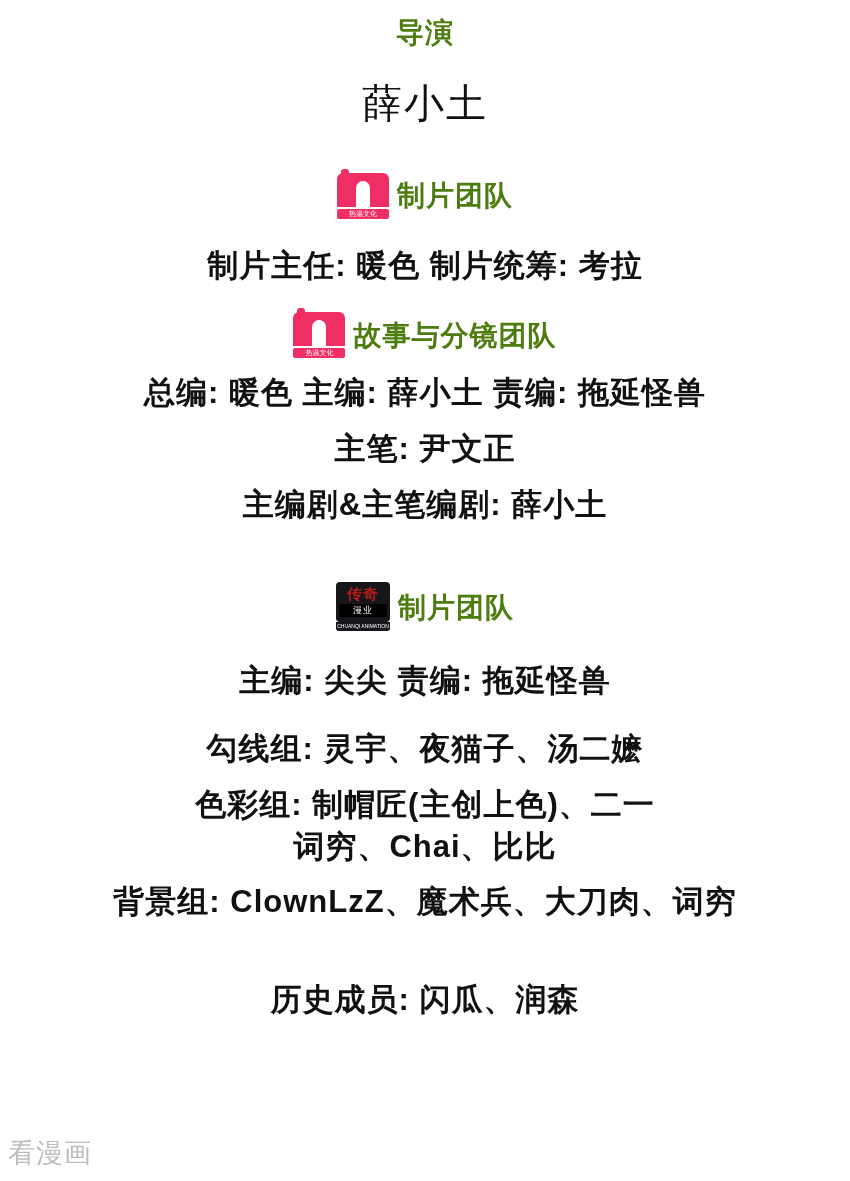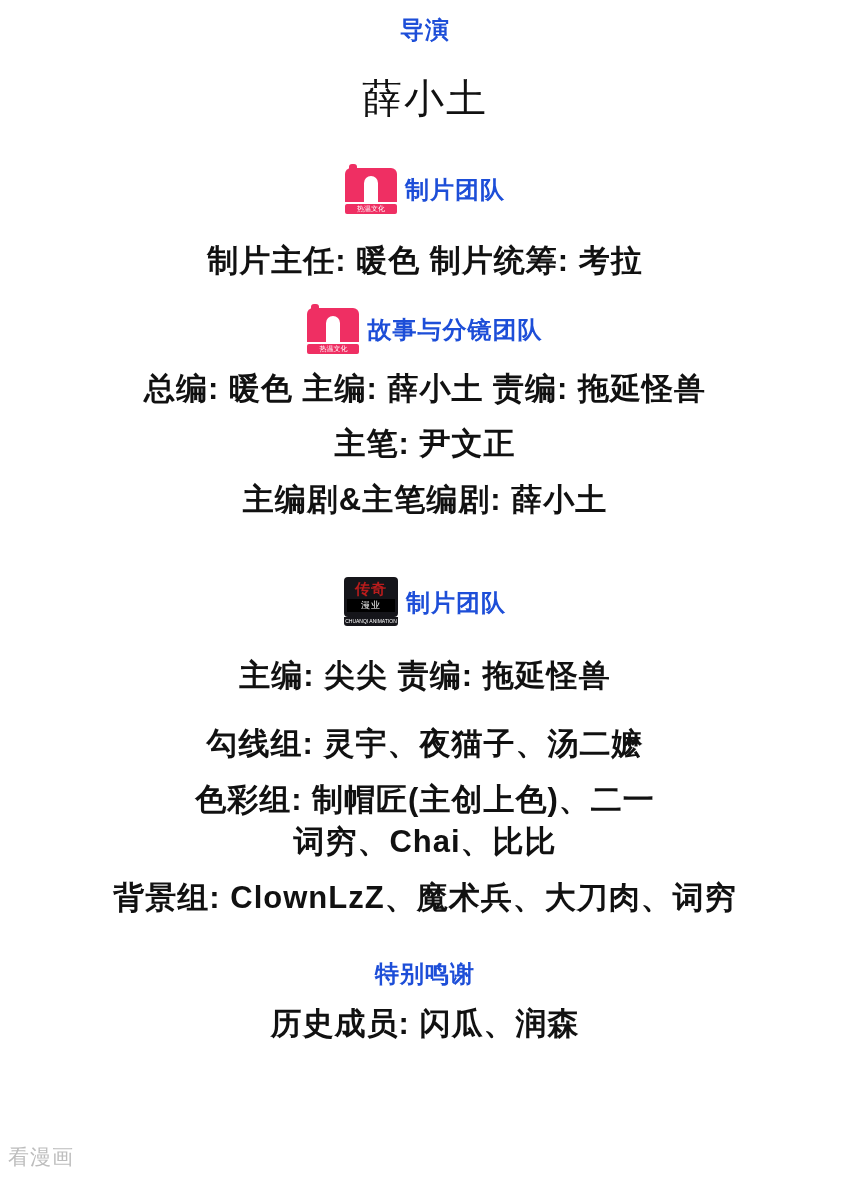--- a/index.html
+++ b/index.html
@@ -19,23 +19,23 @@
     width: 850px;
     height: 1181px;
     position: relative;
     box-sizing: border-box;
     padding-top: 16px;
     display: flex;
     flex-direction: column;
     align-items: center;
   }
   .section-heading {
-    color: #1d4ed8;
+    color: #4d7c0f;
     font-weight: bold;
-    font-size: 24px;
+    font-size: 28px;
     letter-spacing: 1px;
     line-height: 1.2;
   }
   .heading-row {
     display: flex;
     align-items: center;
     justify-content: center;
     gap: 8px;
   }
   .credit-line {
@@ -159,21 +159,21 @@
     text-align: center;
     letter-spacing: 0px;
     overflow: hidden;
     border-radius: 0 0 3px 3px;
   }
 
   .watermark {
     position: absolute;
     left: 8px;
     bottom: 10px;
-    font-size: 21px;
+    font-size: 27px;
     color: #bdbdbd;
     letter-spacing: 1px;
     font-weight: normal;
   }
   .stack {
     display: flex;
     flex-direction: column;
     align-items: center;
   }
 </style>
@@ -243,19 +243,18 @@
     <div class="spacer-s"></div>
     <div class="credit-line">色彩组: 制帽匠(主创上色)、二一</div>
     <div class="credit-line">词穷、Chai、比比</div>
     <div class="spacer-s"></div>
     <div class="credit-line">背景组: ClownLzZ、魔术兵、大刀肉、词穷</div>
   </div>
 
   <div class="spacer-l"></div>
 
   <div class="stack">
-    <div class="section-heading">特别鸣谢</div>
     <div class="spacer-s"></div>
     <div class="credit-line">历史成员: 闪瓜、润森</div>
   </div>
 
   <div class="watermark">看漫画</div>
 </div>
 
 </body></html>

